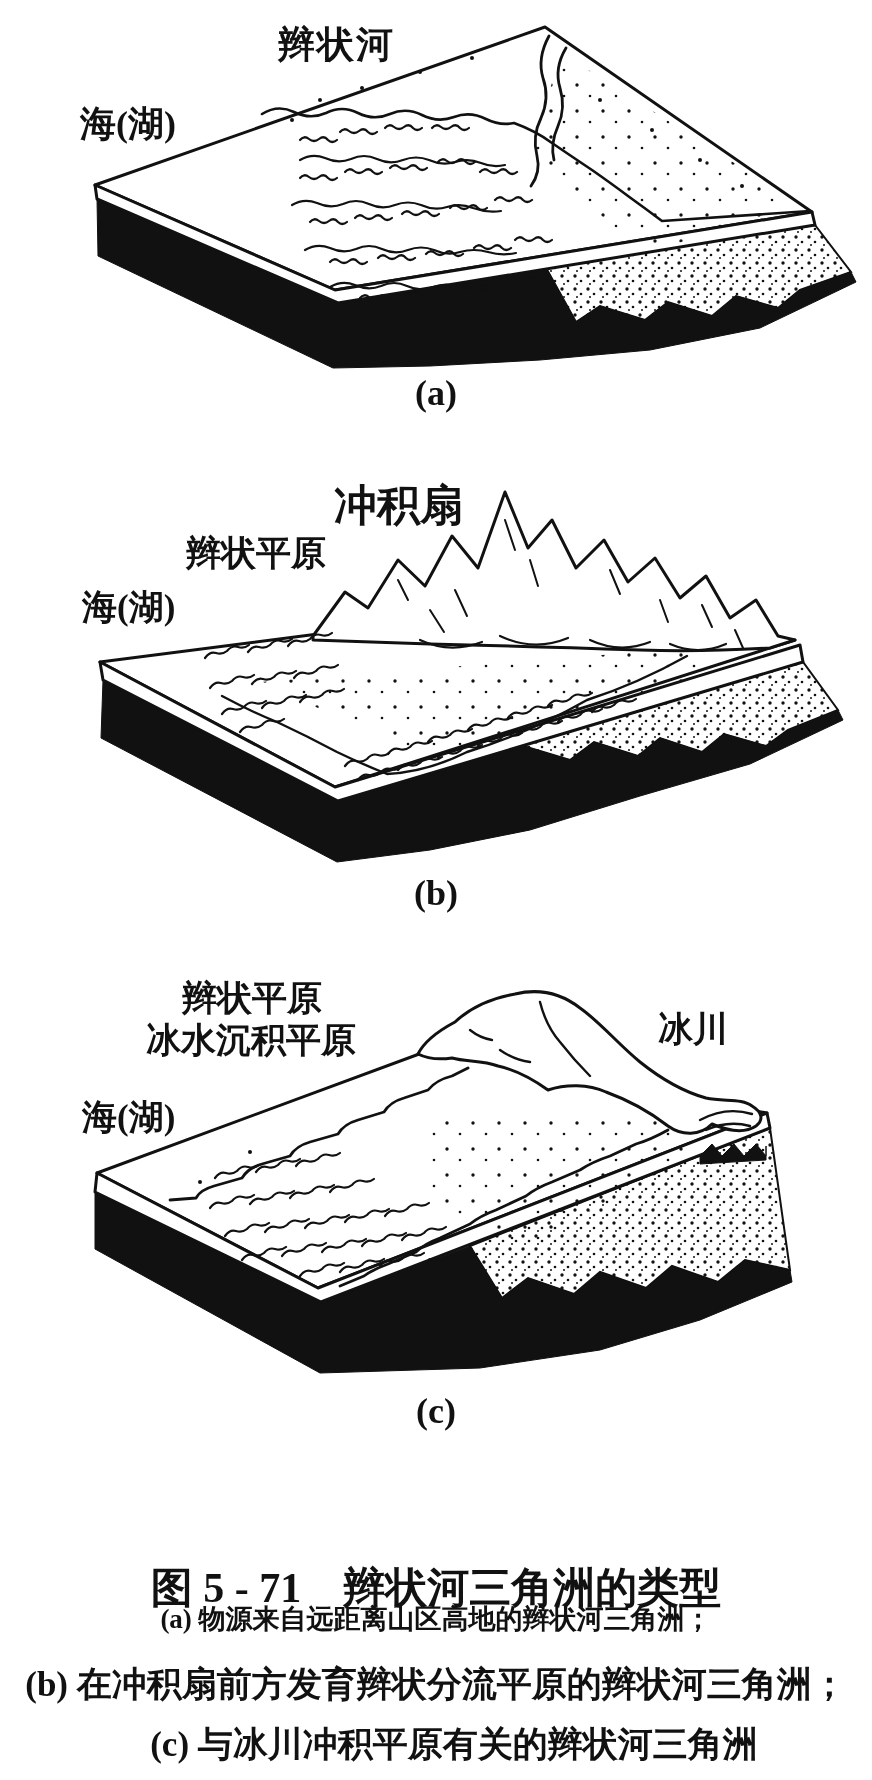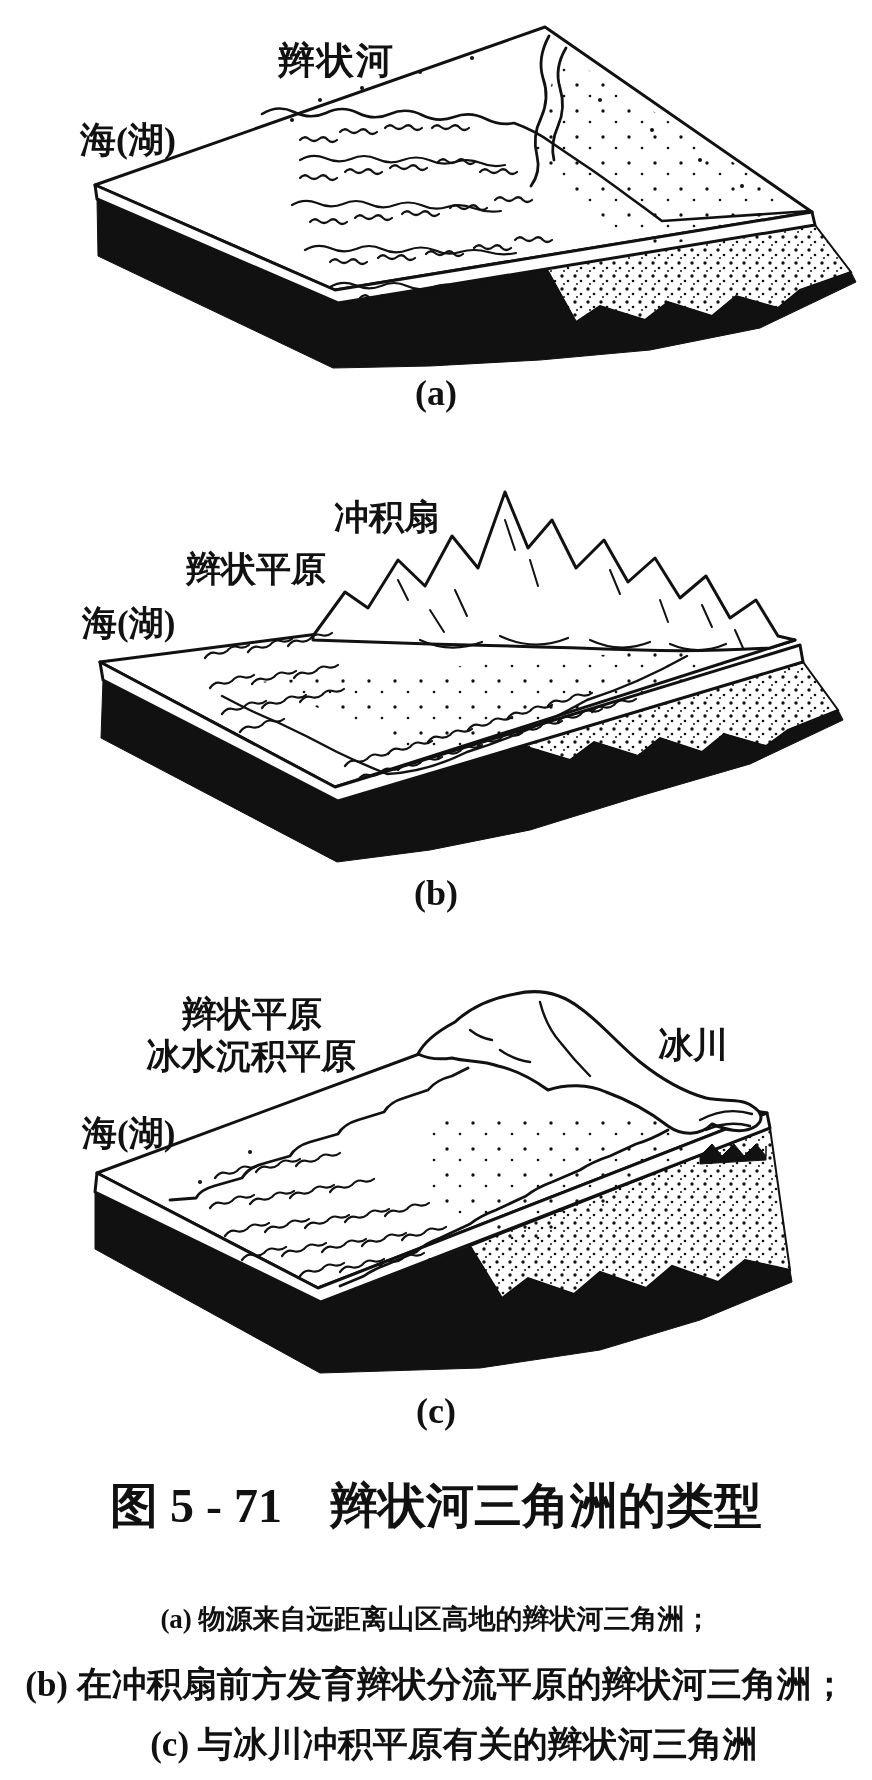--- a/index.html
+++ b/index.html
@@ -1,19 +1,19 @@
 <!DOCTYPE html>
 <html><head>
 <meta charset="utf-8">
 <style>
   html,body{margin:0;padding:0;background:#e8e8e8;}
   .page{position:relative;width:872px;height:1780px;background:#ffffff;overflow:hidden;
         font-family:"Liberation Serif","DejaVu Serif",serif;color:#111;}
   svg{position:absolute;left:0;display:block;}
-  .label{position:absolute;font-weight:600;color:#111;white-space:nowrap;line-height:1;margin-top:16px;}
+  .label{position:absolute;font-weight:600;color:#111;white-space:nowrap;line-height:1;}
   .tag{position:absolute;left:0;right:0;text-align:center;font-weight:600;font-size:36px;}
   .cap{position:absolute;left:0;right:0;text-align:center;font-weight:600;}
   .ink{stroke:#111;fill:none;stroke-linecap:round;stroke-linejoin:round;}
   .face{fill:#fff;stroke:#111;stroke-width:3;stroke-linejoin:round;}
   .blk{fill:#111;stroke:#111;stroke-width:1;stroke-linejoin:round;}
   .squig{stroke:#111;stroke-width:2.2;fill:none;stroke-linecap:round;}
 </style>
 </head>
 <body>
 
@@ -208,31 +208,31 @@
         <circle cx="460" cy="310" r="2"></circle>
           <circle cx="416" cy="320" r="2"></circle>
           <circle cx="560" cy="250" r="2"></circle>
       </g>
     </g>
   </svg>
 
   <div class="label" style="left:278px;top:26px;font-size:37px;letter-spacing:2px;">辫状河</div>
   <div class="label" style="left:80px;top:106px;font-size:36px;">海(湖)</div>
 
-  <div class="label" style="left:334px;top:484px;font-size:35px;">冲积扇</div>
+  <div class="label" style="left:334px;top:484px;font-size:43px;">冲积扇</div>
   <div class="label" style="left:186px;top:536px;font-size:35px;">辫状平原</div>
   <div class="label" style="left:82px;top:590px;font-size:35px;">海(湖)</div>
 
   <div class="label" style="left:182px;top:981px;font-size:35px;">辫状平原</div>
   <div class="label" style="left:146px;top:1023px;font-size:35px;">冰水沉积平原</div>
   <div class="label" style="left:658px;top:1012px;font-size:35px;">冰川</div>
   <div class="label" style="left:82px;top:1100px;font-size:35px;">海(湖)</div>
 
   <div class="tag" style="top:372px;">(a)</div>
   <div class="tag" style="top:872px;">(b)</div>
   <div class="tag" style="top:1390px;">(c)</div>
 
-  <div class="cap" style="top:1474px;font-size:48px;">图 5 - 71　辫状河三角洲的类型</div>
+  <div class="cap" style="top:1560px;font-size:42px;">图 5 - 71　辫状河三角洲的类型</div>
   <div class="cap" style="top:1601px;font-size:27px;">(a) 物源来自远距离山区高地的辫状河三角洲；</div>
   <div class="cap" style="top:1661px;font-size:35px;">(b) 在冲积扇前方发育辫状分流平原的辫状河三角洲；</div>
   <div class="cap" style="top:1721px;font-size:35px;padding-left:36px;">(c) 与冰川冲积平原有关的辫状河三角洲</div>
 
 </div>
 
 </body></html>

